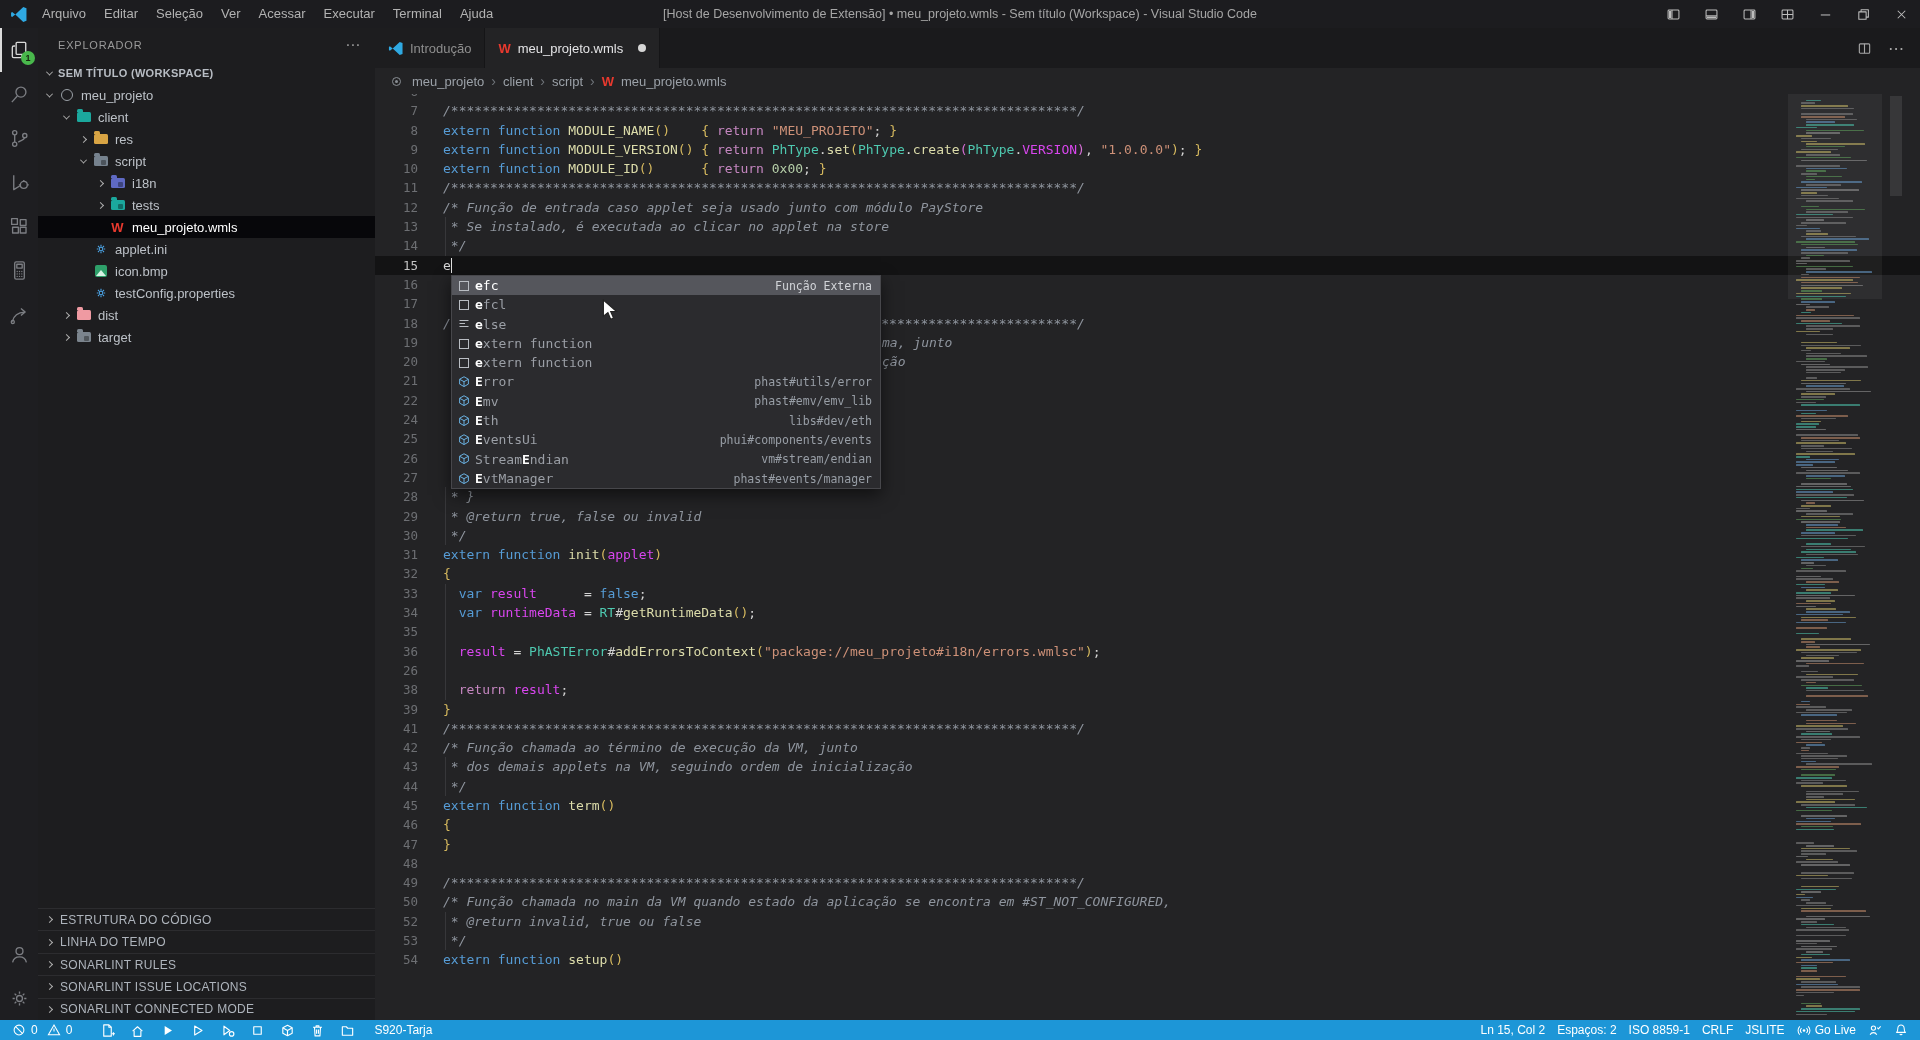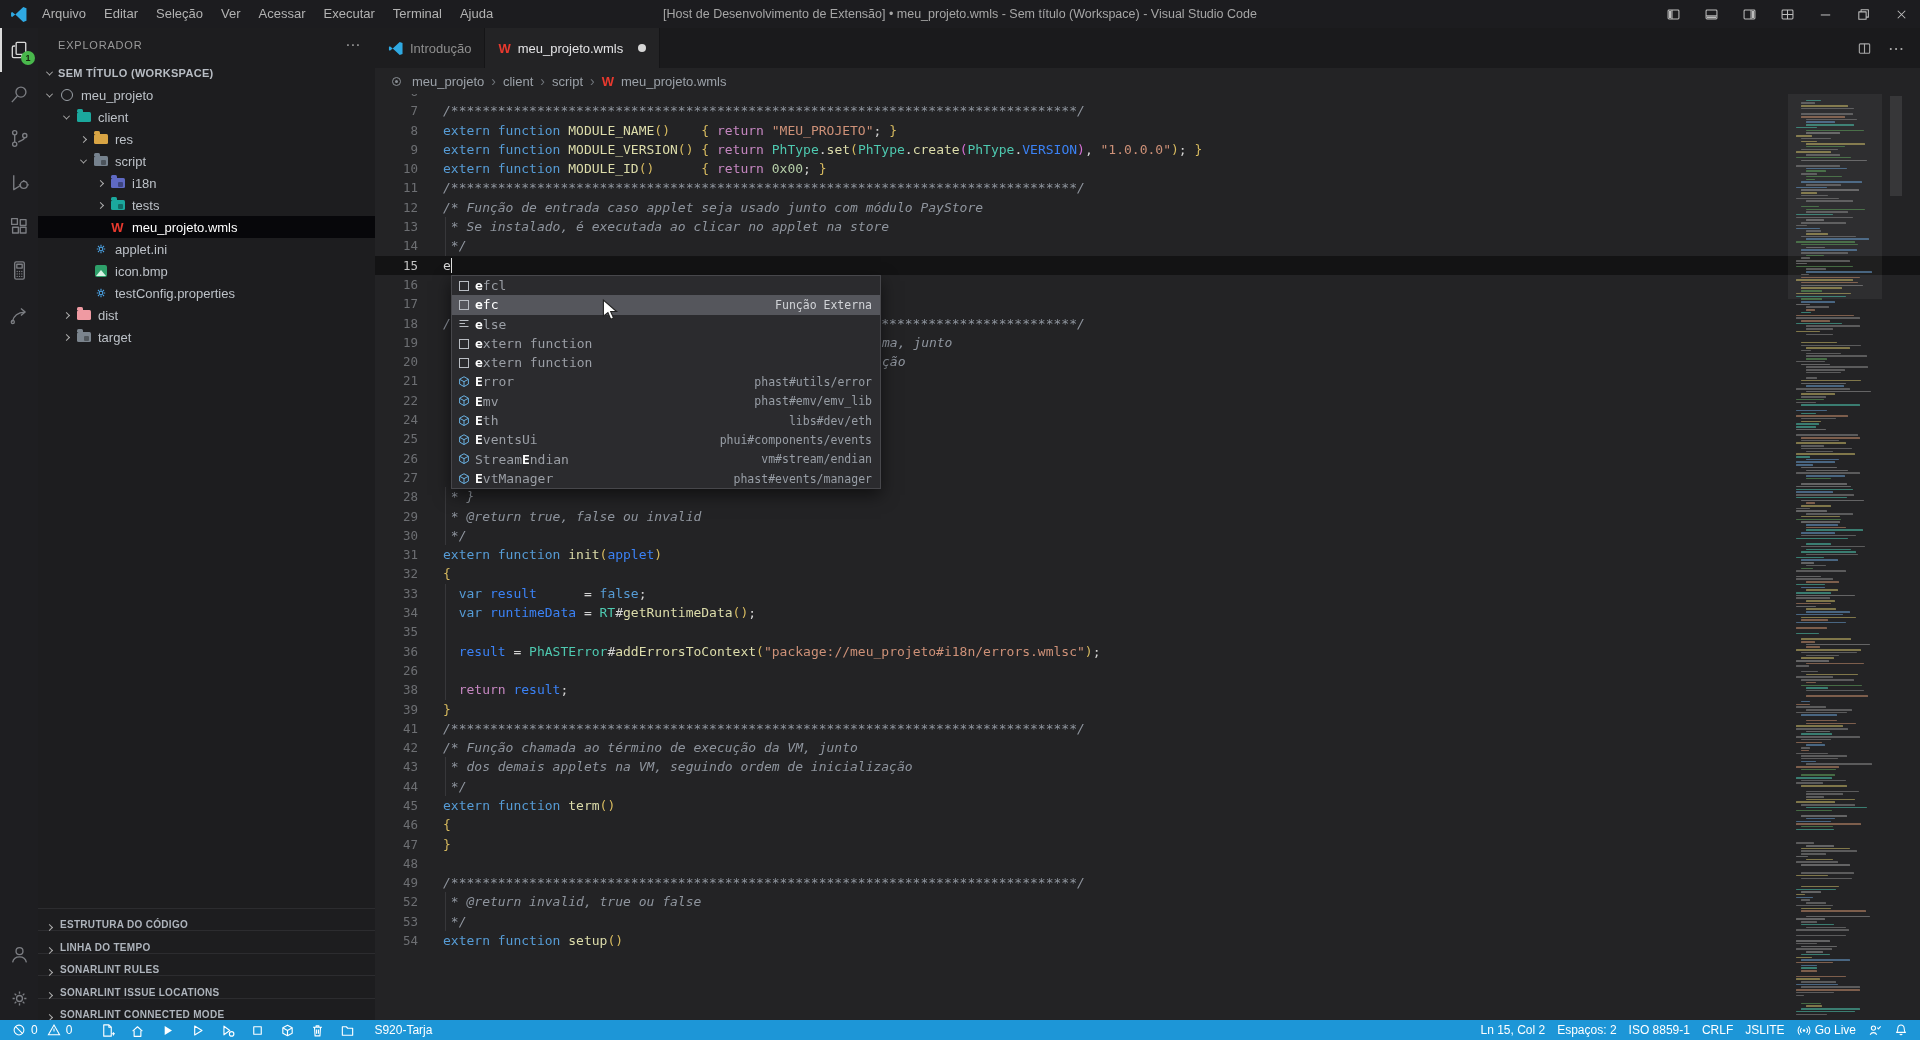--- a/index.html
+++ b/index.html
@@ -39,21 +39,21 @@
   .ticon{width:17px;height:16px;flex:none;display:flex;justify-content:center;align-items:center;margin-right:6px}
   .fold{width:14px;height:10.5px;border-radius:1.5px;position:relative}
   .fold:before{content:"";position:absolute;top:-2.5px;left:0;width:6.5px;height:3px;background:inherit;border-radius:1.5px 1.5px 0 0}
   .f-client{background:#1ba89d}.f-res{background:#d8a444}.f-script{background:#76828e}
   .f-i18n{background:#5f6ac4}.f-tests{background:#1ba89d}.f-dist{background:#ef9aa2}.f-target{background:#7b848d}
   .emb{position:absolute;right:1.5px;bottom:1.5px;width:5px;height:5px;background:rgba(0,0,0,.35);border-radius:1px}
   .proj-circle{width:12px;height:12px;border:1.4px solid #9aa0a6;border-radius:50%}
   .wletter{color:#e8392e;font-weight:800;font-size:13px}
   .imgfile{width:12px;height:12px;background:#2ea06a;border-radius:2px;position:relative;overflow:hidden}
   .imgfile:before{content:"";position:absolute;left:1px;bottom:1px;border-left:5px solid transparent;border-right:5px solid transparent;border-bottom:6px solid #d7f3e4}
-  .panel-sec{border-top:1px solid #2c2c2f;height:22.4px;flex:none;display:flex;align-items:flex-end;font-size:10px;font-weight:700;color:#aeb4bc;letter-spacing:.3px}
+  .panel-sec{border-top:1px solid #2c2c2f;height:22.4px;flex:none;display:flex;align-items:center;font-size:12px;font-weight:400;color:#aeb4bc;letter-spacing:.3px}
   .panel-sec .chev{width:22px}
 
   
   .editor{flex:1;display:flex;flex-direction:column;min-width:0;background:#232325}
   .tabbar{height:40px;flex:none;background:#1a1a1c;display:flex;align-items:stretch}
   .tab{display:flex;align-items:center;gap:7px;padding:0 13px;font-size:13px;color:#8e8e8e;background:#1d1d1f;border-right:1px solid #151517}
   .tab.active{background:#232325;color:#e4e4e6}
   .dot{width:8px;height:8px;border-radius:50%;background:#d6d6d6;margin-left:8px}
   .tab-actions{margin-left:auto;display:flex;align-items:center;gap:16px;padding-right:16px;color:#a6a6a6}
   .breadcrumb{height:26px;flex:none;display:flex;align-items:center;font-size:13px;color:#9ba1a8;padding-left:17px;gap:7px;background:#232325}
@@ -65,21 +65,21 @@
   .codearea{flex:1;position:relative;overflow:hidden}
   .lines{position:absolute;top:-12px;left:0;right:0;z-index:1}
   .crow{display:flex;height:19.3px}
   .gut{width:64px;flex:none;text-align:right;padding-right:21px;color:#6d6f73;font:12.5px/19.3px "DejaVu Sans Mono",monospace}
   .lc{flex:1;font:13px/19.3px "DejaVu Sans Mono",monospace;white-space:pre;position:relative;padding-left:4px;color:#d4d4d4}
   .crow.cur{background:#131314}
   .crow.cur .gut{color:#c4c4c4}
   .crow.guide .lc:before{content:"";position:absolute;left:6px;top:0;height:100%;border-left:1px solid #37373a}
   .caret{display:inline-block;width:1.5px;height:15px;background:#e0e0e0;vertical-align:-3px}
   .tk-k{color:#569cd6}.tk-f{color:#dcdcaa}.tk-c{color:#4ec9b0}.tk-s{color:#ce9178}.tk-n{color:#b5cea8}
-  .tk-r{color:#c586c0}.tk-v{color:#3b82f6}.tk-t{color:#d4d4d4}.tk-m{color:#8f959e;font-style:italic}
+  .tk-r{color:#c586c0}.tk-v{color:#d946ef}.tk-t{color:#d4d4d4}.tk-m{color:#8f959e;font-style:italic}
   .tk-b{color:#d7ba5f}.tk-b2{color:#d670d6}
 
   .popup{position:absolute;left:76px;top:181px;width:430px;background:#2b2b2e;border:1px solid #47474b;box-shadow:0 6px 16px rgba(0,0,0,.55);z-index:5}
   .prow{height:19.3px;display:flex;align-items:center;padding:0 8px 0 3px}
   .prow.sel{background:#55565c}
   .picon{width:18px;flex:none;display:flex;justify-content:center;margin-right:2px}
   .abc-ic{width:10px;height:10px;border:1px solid #b9bdc3}
   .plbl{font:13px/19.3px "DejaVu Sans Mono",monospace;color:#9b9fa6;white-space:pre}
   .plbl b{color:#fff;font-weight:700}
   .prow.sel .plbl{color:#fff}
@@ -598,46 +598,50 @@
             <span class="lc"><span class="tk-b">}</span></span>
           </div>
           <div class="crow">
             <span class="gut">48</span>
             <span class="lc"></span>
           </div>
           <div class="crow">
             <span class="gut">49</span>
             <span class="lc"><span class="tk-m">/********************************************************************************/</span></span>
           </div>
+          <div class="crow">
+            <span class="gut">50</span>
+            <span class="lc"><span class="tk-m">/* Função chamada no main da VM quando estado da aplicação se encontra em #ST_NOT_CONFIGURED,</span></span>
+          </div>
           <div class="crow guide">
             <span class="gut">52</span>
             <span class="lc"><span class="tk-m"> * @return invalid, true ou false</span></span>
           </div>
           <div class="crow guide">
             <span class="gut">53</span>
             <span class="lc"><span class="tk-m"> */</span></span>
           </div>
           <div class="crow">
             <span class="gut">54</span>
             <span class="lc"><span class="tk-k">extern</span><span class="tk-t"> </span><span class="tk-k">function</span><span class="tk-t"> </span><span class="tk-f">setup</span><span class="tk-b">()</span></span>
           </div>
         </div>
       <div class="popup">
+          <div class="prow sel">
+            <span class="picon">
+              <span class="abc-ic"></span>
+            </span>
+            <span class="plbl"><span></span><b>e</b><span>fc</span></span>
+            <span class="pdet">Função Externa</span>
+          </div>
           <div class="prow">
             <span class="picon">
               <span class="abc-ic"></span>
             </span>
             <span class="plbl"><span></span><b>e</b><span>fcl</span></span>
-          </div>
-          <div class="prow sel">
-            <span class="picon">
-              <span class="abc-ic"></span>
-            </span>
-            <span class="plbl"><span></span><b>e</b><span>fc</span></span>
-            <span class="pdet">Função Externa</span>
           </div>
           <div class="prow">
             <span class="picon">
               <svg width="12" height="12" viewBox="0 0 12 12" stroke="#b9bdc3" stroke-width="1.2" fill="none">
                 <path d="M1.5 2.5h9M1.5 5.5h5.5M1.5 8.5h9"></path>
               </svg>
             </span>
             <span class="plbl"><span></span><b>e</b><span>lse</span></span>
           </div>
           <div class="prow">

